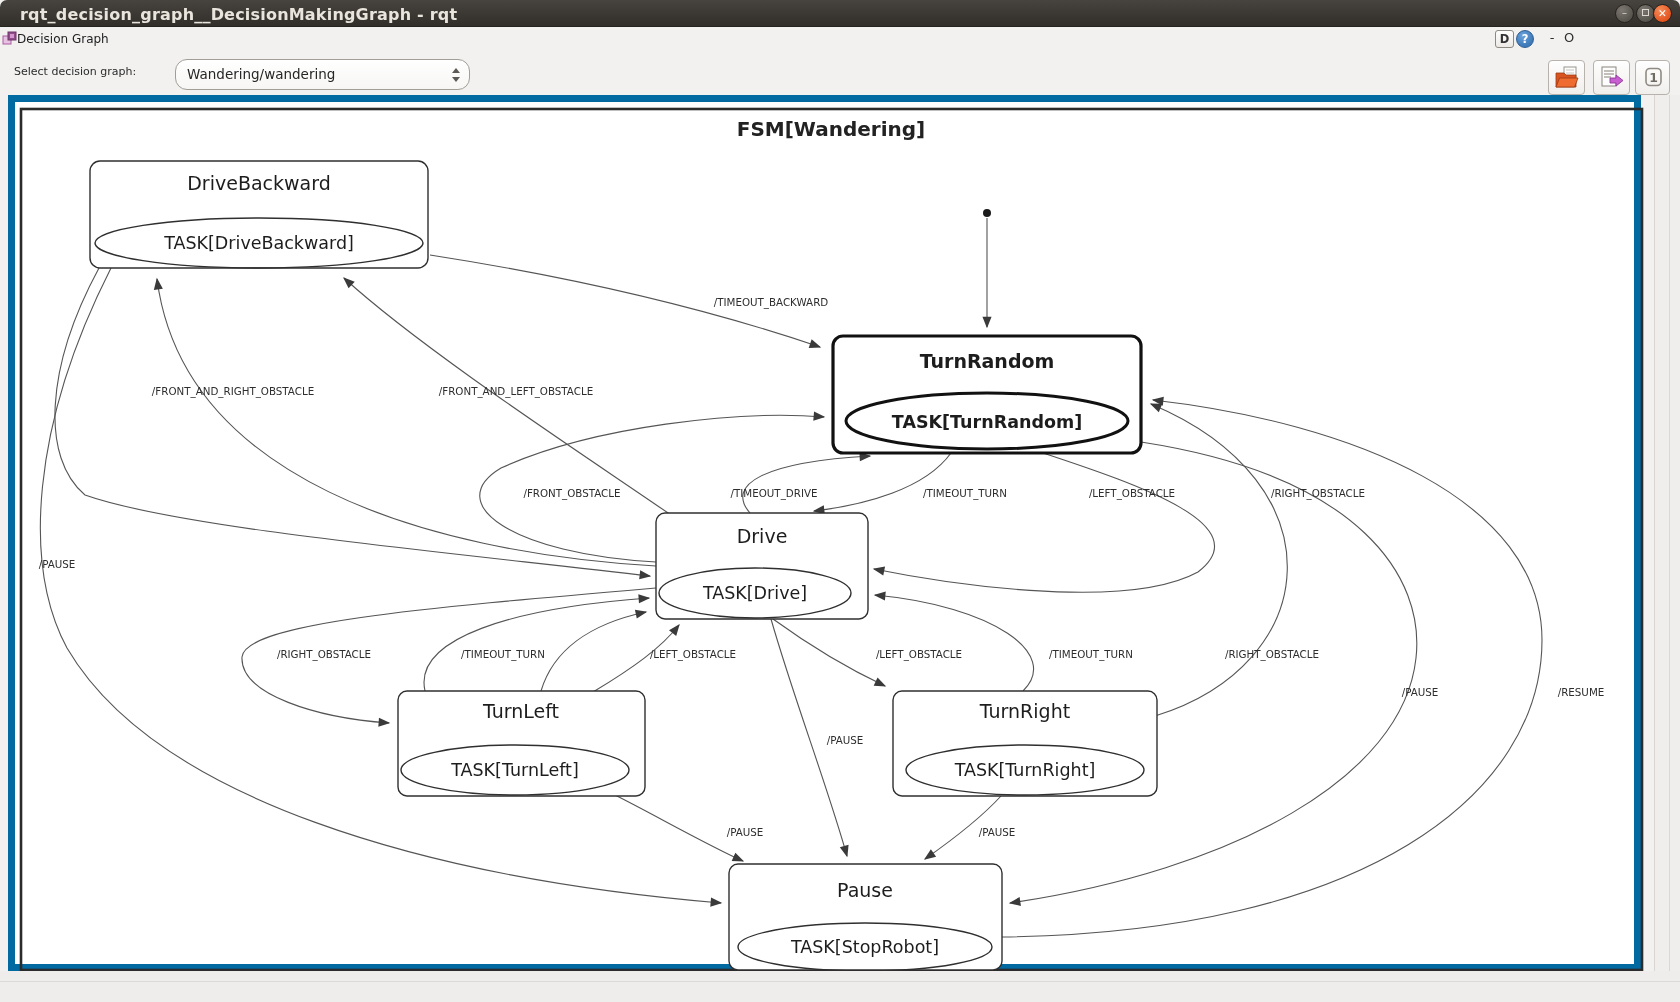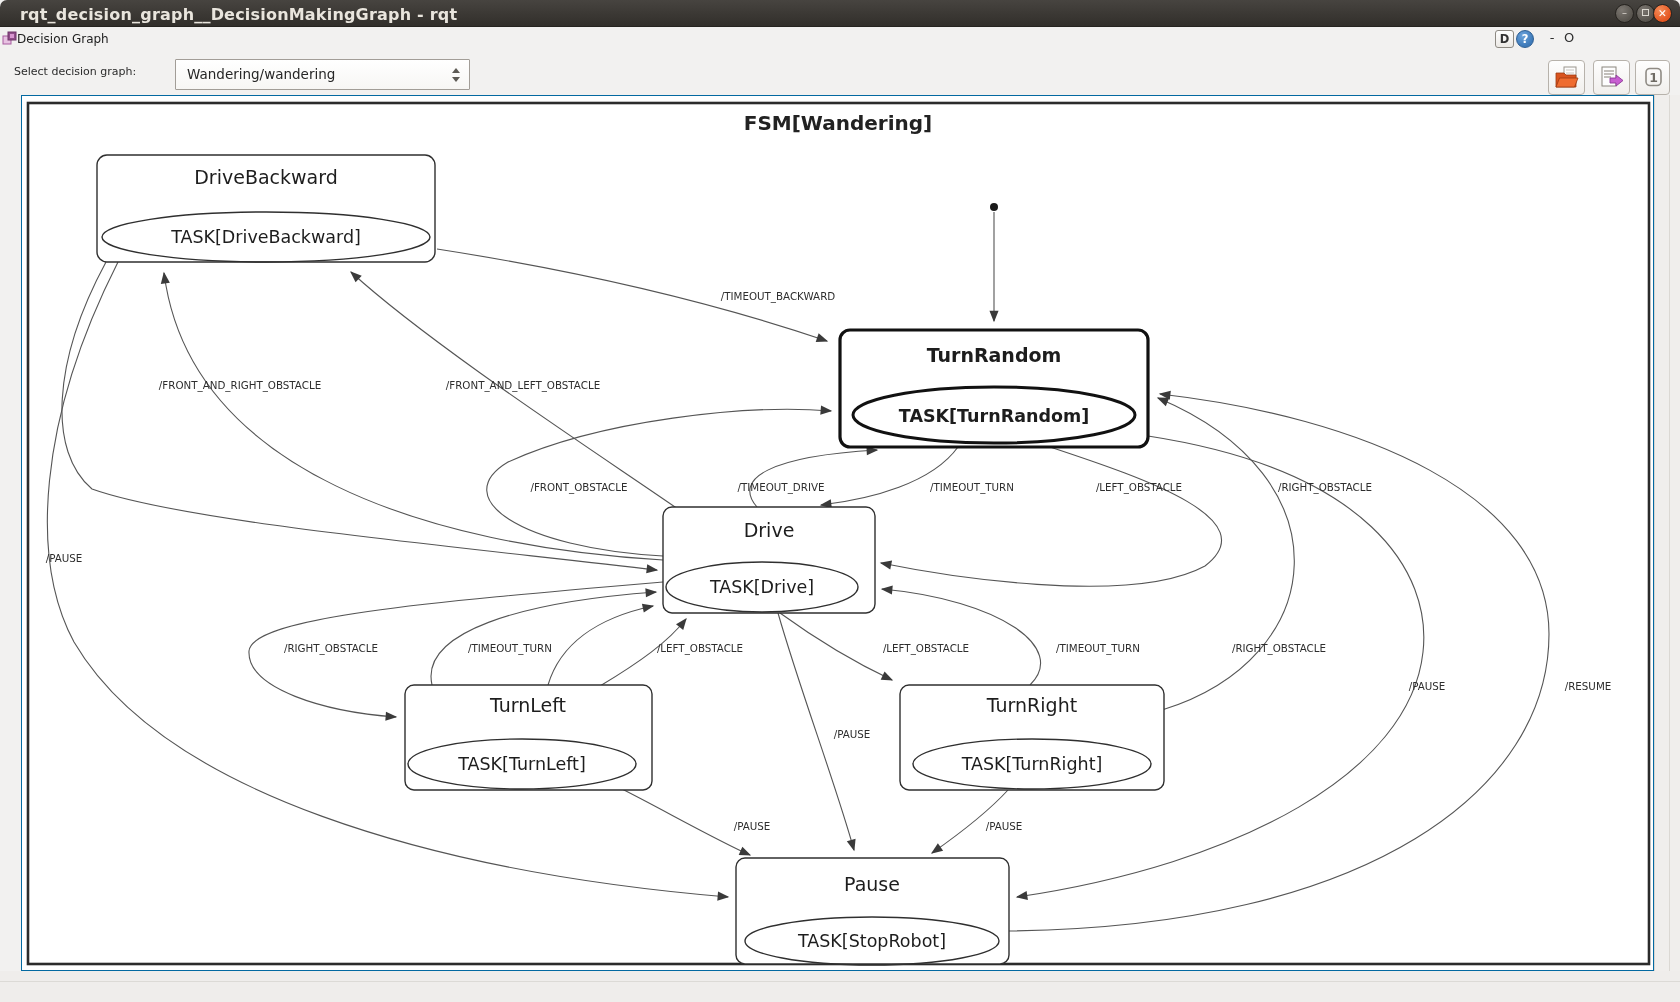--- a/index.html
+++ b/index.html
@@ -38,37 +38,37 @@
     text-align:center;font-size:11.5px;line-height:16px;color:#333;
   }
   .dockbtn.boxed{border:1px solid #8d8982;border-radius:3px;background:linear-gradient(#fefefe,#ece9e5);font-weight:bold;}
   .dockbtn.help{border:1px solid #2d5e93;border-radius:50%;background:radial-gradient(circle at 38% 30%,#6ba3dc,#3d79b8 70%);color:#fff;font-weight:bold;}
   .dockbtn.flat{font-size:13px;color:#2e2e2e;}
   
   .toolbar{position:absolute;left:0;top:52px;width:1680px;height:43px;background:#f2f1f0;}
   .toolbar-label{position:absolute;left:14px;top:13px;font-size:11px;color:#2b2b2b;}
   .combo{
     position:absolute;left:175px;top:59px;width:295px;height:31px;box-sizing:border-box;
-    background:linear-gradient(#ffffff,#f7f6f4);border:1px solid #a29d97;border-radius:1px;
+    background:linear-gradient(#ffffff,#f7f6f4);border:1px solid #a29d97;border-radius:12px;
   }
   .combo-text{position:absolute;left:11px;top:6px;font-size:13.5px;color:#262626;}
   .combo-spin{position:absolute;right:9px;top:6px;width:9px;height:18px;}
   .combo-spin .up,.combo-spin .dn{position:absolute;left:1px;width:0;height:0;border-left:4px solid transparent;border-right:4px solid transparent;}
   .combo-spin .up{top:2px;border-bottom:5px solid #5d5a55;}
   .combo-spin .dn{bottom:2px;border-top:5px solid #5d5a55;}
   .tbtn{
     position:absolute;top:60px;width:37px;height:35px;box-sizing:border-box;
     border:1px solid #b7b2ab;border-radius:4px;
     background:linear-gradient(#fefefe,#f1efec);
   }
   .tbtn svg{position:absolute;left:6px;top:5px;}
   
   .canvas{
-    position:absolute;left:21px;top:95px;width:1633px;height:876px;
-    background:#ffffff;border:1px solid #0369a1;box-sizing:border-box;
+    position:absolute;left:8px;top:95px;width:1633px;height:876px;
+    background:#ffffff;border:7px solid #0369a1;box-sizing:border-box;
   }
   .canvas svg{position:absolute;left:0;top:0;}
   
   .right-strip{position:absolute;left:1654px;top:95px;width:26px;height:876px;background:#f0eeec;border-left:1px solid #d9d6d1;}
   .right-strip .groove{position:absolute;left:14px;top:0;width:1px;height:100%;background:#dbd8d3;}
   .bottom-strip{position:absolute;left:0;top:971px;width:1680px;height:31px;background:#efedeb;}
   .bottom-strip .groove{position:absolute;left:0;top:10px;width:100%;height:1px;background:#dcdad6;}
 
   
   .edge{fill:none;stroke:#555;stroke-width:1.1px;}

